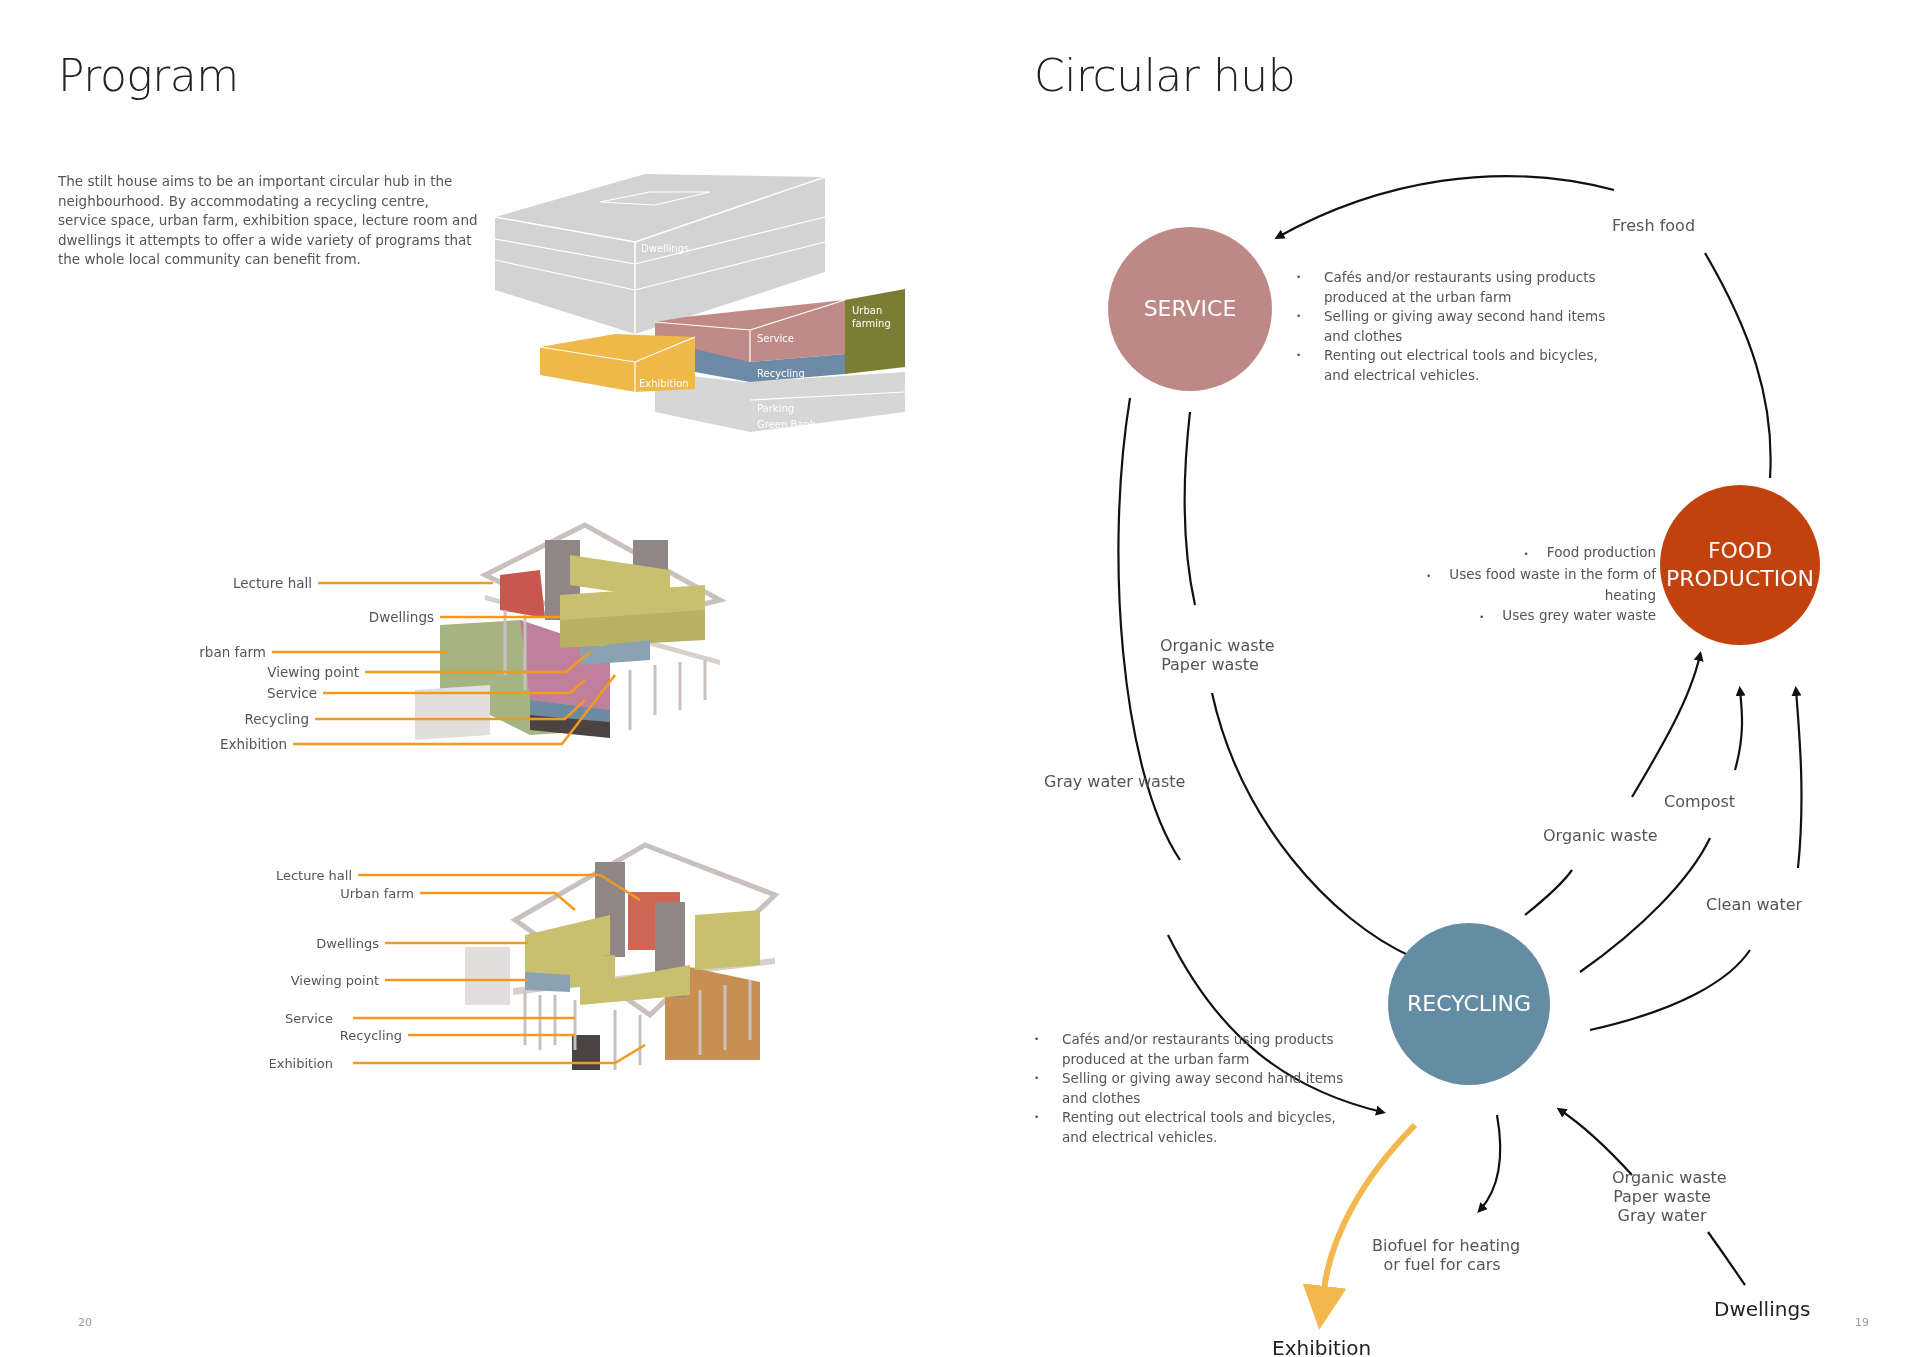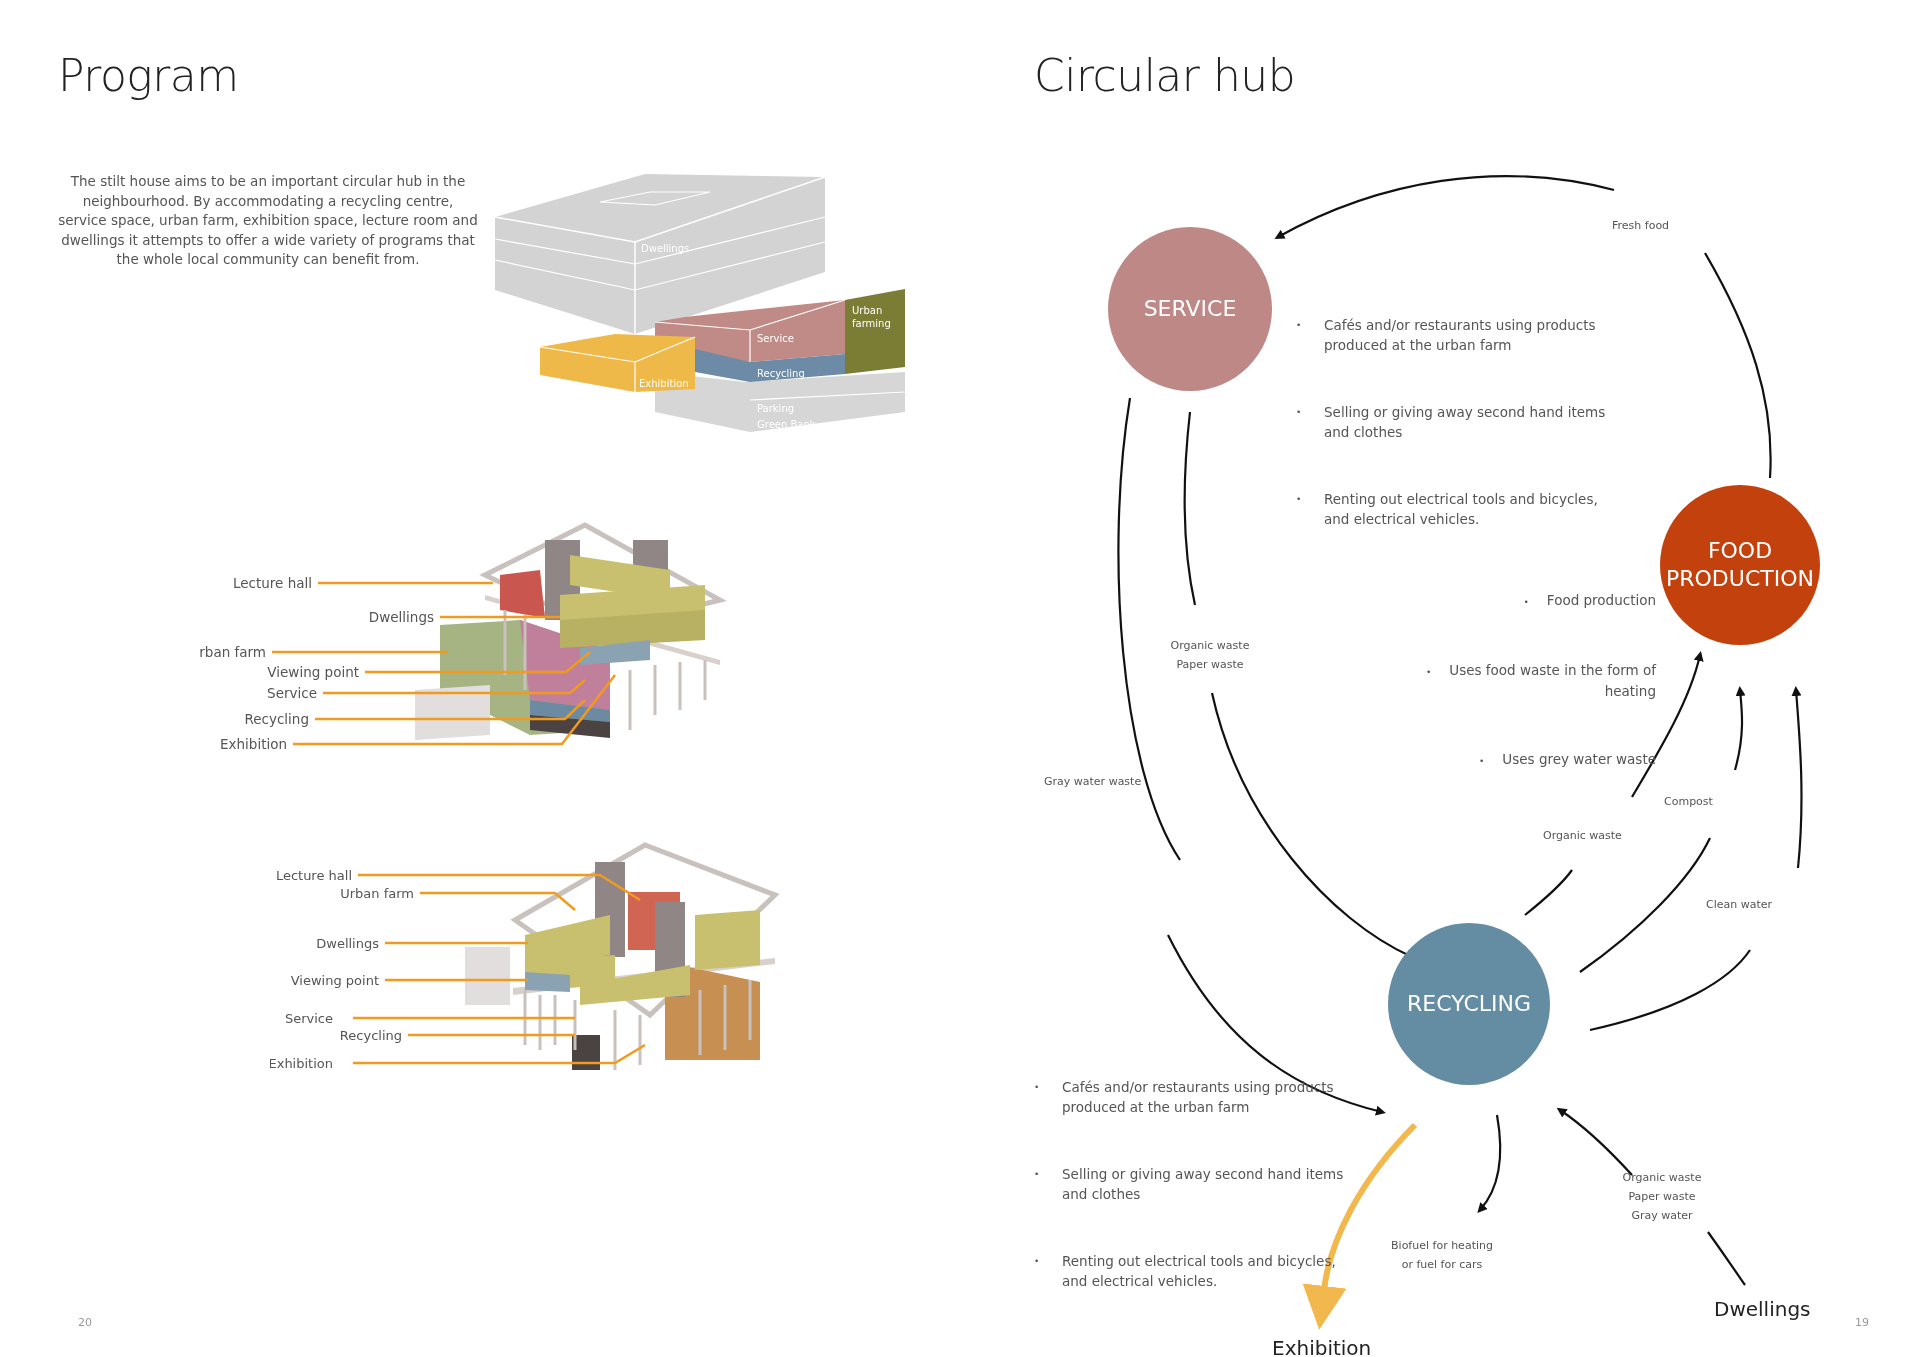--- a/index.html
+++ b/index.html
@@ -1,28 +1,28 @@
 <!DOCTYPE html>
 <html><head>
 <meta charset="utf-8">
 <style>
   html,body{margin:0;padding:0;background:#fff;}
   body{width:1920px;height:1357px;position:relative;overflow:hidden;font-family:"DejaVu Sans","Liberation Sans",sans-serif;color:#444;}
   .abs{position:absolute;}
   .title{font-family:"DejaVu Sans",sans-serif;font-size:44px;font-weight:300;color:#222;letter-spacing:-0.5px;}
   .para{font-size:13.5px;line-height:19.5px;color:#555;width:420px;}
-  .para p{margin:0 0 12px 0;text-align:center;}
+  .para p{margin:0 0 12px 0;}
   .lbl{font-size:13.5px;color:#555;white-space:nowrap;}
   .bullets{font-size:13.5px;line-height:19.5px;color:#555;margin:0;padding:0;list-style:none;}
-  .bullets li{position:relative;padding-left:28px;margin-top:48px;}
+  .bullets li{position:relative;padding-left:28px;}
   .bullets li::before{content:"\2022";position:absolute;left:0;font-size:9px;}
   .bullets.right li{padding-left:0;padding-right:0;text-align:right;}
   .bullets.right li::before{position:static;margin-right:18px;}
   .circle{position:absolute;border-radius:50%;display:flex;align-items:center;justify-content:center;text-align:center;color:#fff;font-size:22px;line-height:28px;}
-  .flow{font-size:11px;color:#555;text-align:center;line-height:19px;white-space:nowrap;}
+  .flow{font-size:16px;color:#555;text-align:center;line-height:19px;white-space:nowrap;}
   .big{font-size:20px;color:#222;}
   .pgnum{font-size:11px;color:#999;}
   svg text{font-family:"DejaVu Sans",sans-serif;}
 </style>
 </head>
 <body>
 
 <div class="abs title" style="left:58px;top:50px;text-align:right;">Program</div>
 
 <div class="abs para" style="left:58px;top:172px;">

